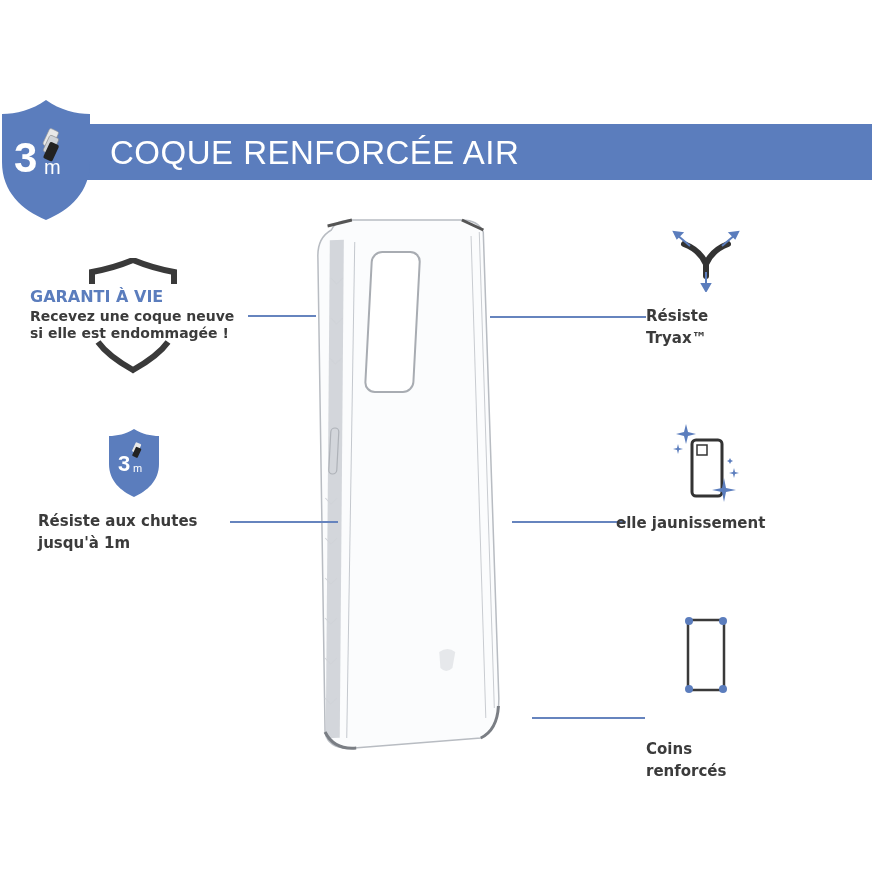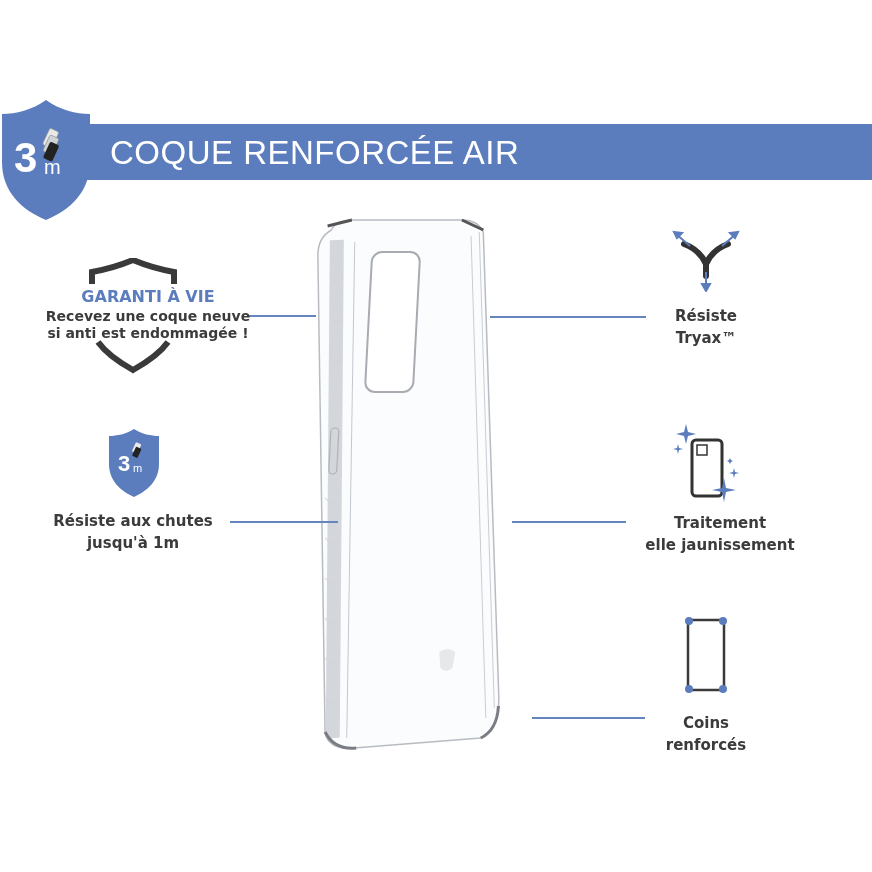--- a/index.html
+++ b/index.html
@@ -12,21 +12,21 @@
   .header-title { left: 110px; top: 124px; height: 56px; line-height: 58px;
                   color: #ffffff; font-family: "Liberation Sans", sans-serif;
                   font-size: 33px; letter-spacing: 0.5px; white-space: nowrap; }
   .shield-big { left: 0; top: 98px; width: 92px; height: 124px; }
   .shield-num { font-family: "Liberation Sans", sans-serif; font-weight: bold; fill: #fff; }
 
   
   .line { height: 2px; background: #6684be; }
 
   
-  .lbl { text-align: center; font-weight: bold; font-size: 15px; line-height: 22px; color: #3b3b3b; white-space: nowrap; }
+  .lbl { text-align: left; font-weight: bold; font-size: 15px; line-height: 22px; color: #3b3b3b; white-space: nowrap; }
   .guarantee-title { color: #5b7dbd; font-size: 16px; font-weight: bold; }
   .guarantee-text { font-size: 14px; line-height: 17px; }
 </style>
 </head>
 <body>
 
 <div class="abs header-bar"></div>
 <div class="abs header-title">COQUE RENFORCÉE AIR</div>
 
 <svg class="abs shield-big" viewBox="0 0 92 124">
@@ -70,21 +70,21 @@
 <div class="abs line" style="left:512px; top:521px; width:114px;"></div>
 <div class="abs line" style="left:532px; top:717px; width:113px;"></div>
 
 <svg class="abs" style="left:88px; top:258px;" width="90" height="116" viewBox="0 0 90 116">
   <path d="M4 26 L4 14 Q26 10 45 2 Q64 10 86 14 L86 26" stroke="#3a3a3a" stroke-width="6" fill="none"></path>
   <path d="M10 84 Q20 98 45 112 Q70 98 80 84" stroke="#3a3a3a" stroke-width="6" fill="none"></path>
 </svg>
 <div class="abs lbl" style="left:30px; top:286px; width:236px;">
   <div class="guarantee-title">GARANTI À VIE</div>
   <div class="guarantee-text">Recevez une coque neuve</div>
-  <div class="guarantee-text">si anti est endommagée !</div>
+  <div class="guarantee-text">si elle est endommagée !</div>
 </div>
 
 <svg class="abs" style="left:108px; top:428px;" width="52" height="70" viewBox="0 0 52 70">
   <path d="M26 1 C18 6 9 8 1 8 L1 36 C1 53 13 63 26 69 C39 63 51 53 51 36 L51 8 C43 8 34 6 26 1 Z" fill="#5b7dbd"></path>
   <text class="shield-num" x="10" y="43" font-size="22">3</text>
   <text class="shield-num" x="25" y="44" font-size="11" style="font-weight:normal">m</text>
   <g transform="translate(28,14) rotate(25)">
     <rect x="0" y="0" width="6" height="10" rx="1" fill="#e8e8e8"></rect>
     <rect x="2" y="4" width="6" height="10" rx="1" fill="#222"></rect>
   </g>
@@ -116,29 +116,28 @@
   <rect x="29" y="23" width="10" height="10" fill="none" stroke="#333" stroke-width="1.5"></rect>
   <g fill="#5b7dbd">
     <path d="M18 2 L20 10 L28 12 L20 14 L18 22 L16 14 L8 12 L16 10 Z"></path>
     <path d="M10 22 L11 26 L15 27 L11 28 L10 32 L9 28 L5 27 L9 26 Z"></path>
     <path d="M56 56 L58 66 L68 68 L58 70 L56 80 L54 70 L44 68 L54 66 Z"></path>
     <path d="M66 46 L67 50 L71 51 L67 52 L66 56 L65 52 L61 51 L65 50 Z"></path>
     <path d="M62 36 L63 38 L65 39 L63 40 L62 42 L61 40 L59 39 L61 38 Z"></path>
   </g>
 </svg>
 <div class="abs lbl" style="left:616px; top:512px; width:208px;">
-  <div>Traitement</div>
   <div>elle jaunissement</div>
 </div>
 
 <svg class="abs" style="left:684px; top:616px;" width="44" height="78" viewBox="0 0 44 78">
   <rect x="4" y="4" width="36" height="70" rx="3" fill="none" stroke="#3a3a3a" stroke-width="2.5"></rect>
   <g fill="#5b7dbd">
     <circle cx="5" cy="5" r="4"></circle>
       <circle cx="39" cy="5" r="4"></circle>
     <circle cx="5" cy="73" r="4"></circle>
       <circle cx="39" cy="73" r="4"></circle>
   </g>
 </svg>
-<div class="abs lbl" style="left:646px; top:712px; width:120px;">
+<div class="abs lbl" style="left:646px; top:738px; width:120px;">
   <div>Coins</div>
   <div>renforcés</div>
 </div>
 
 </body></html>

